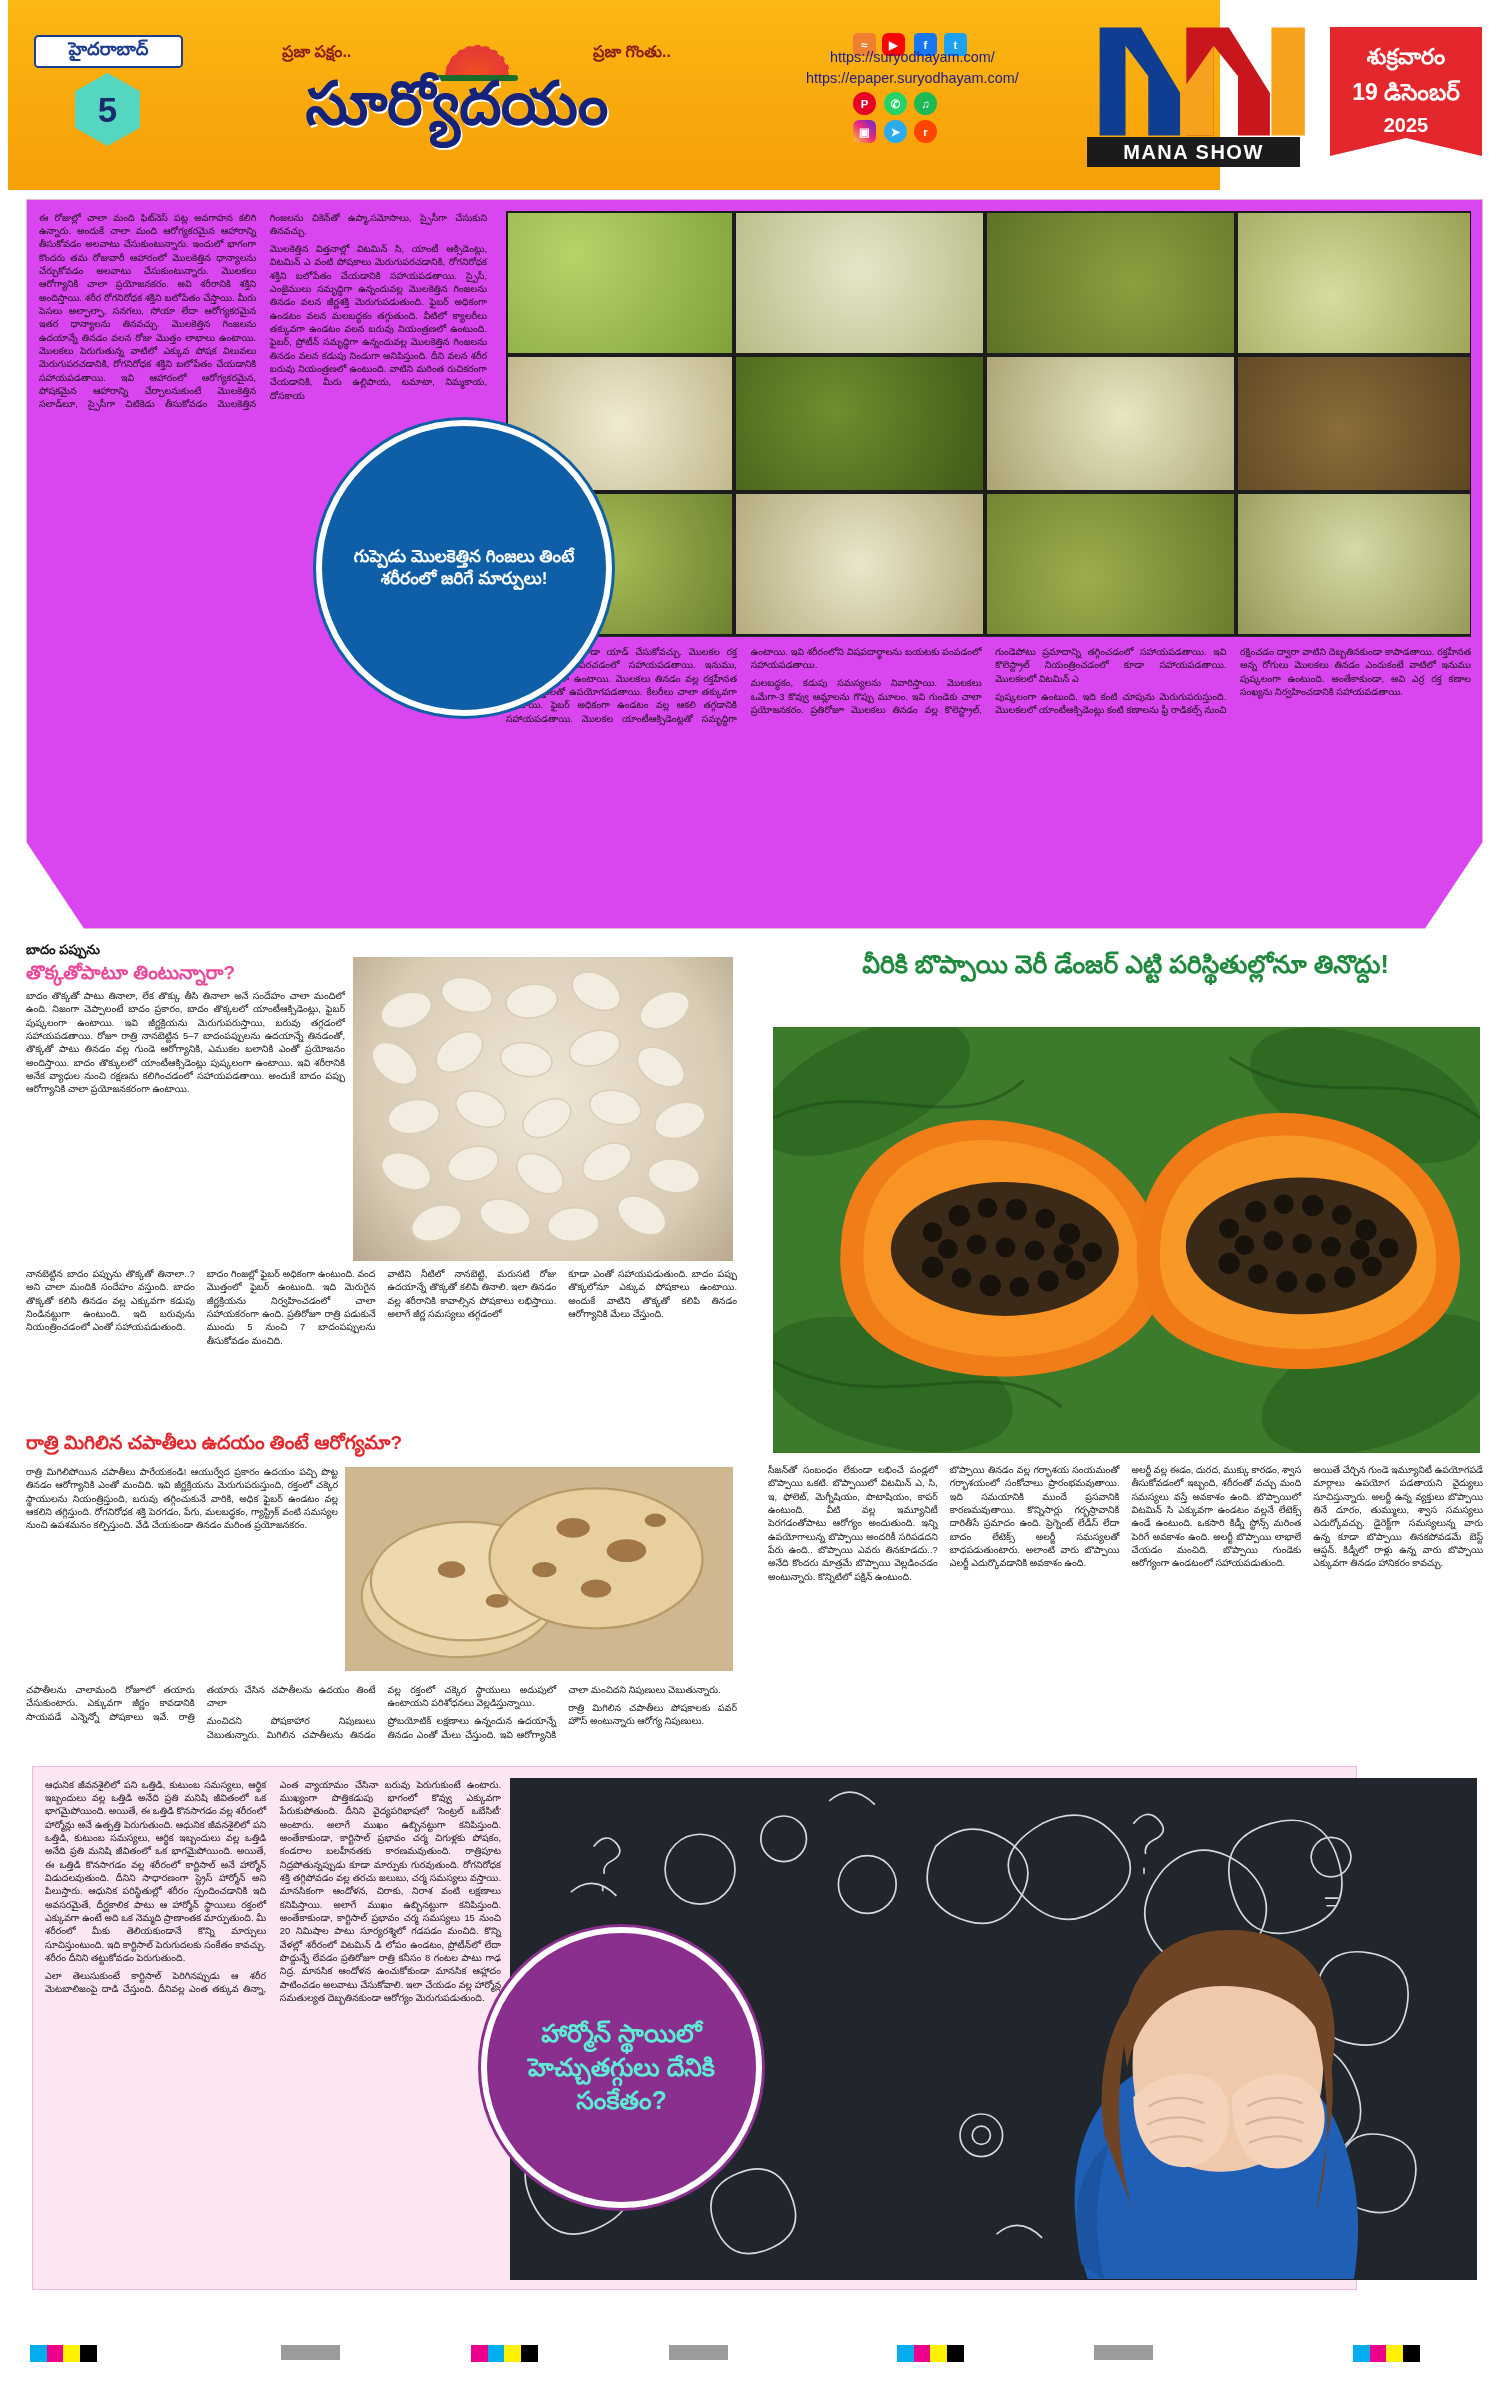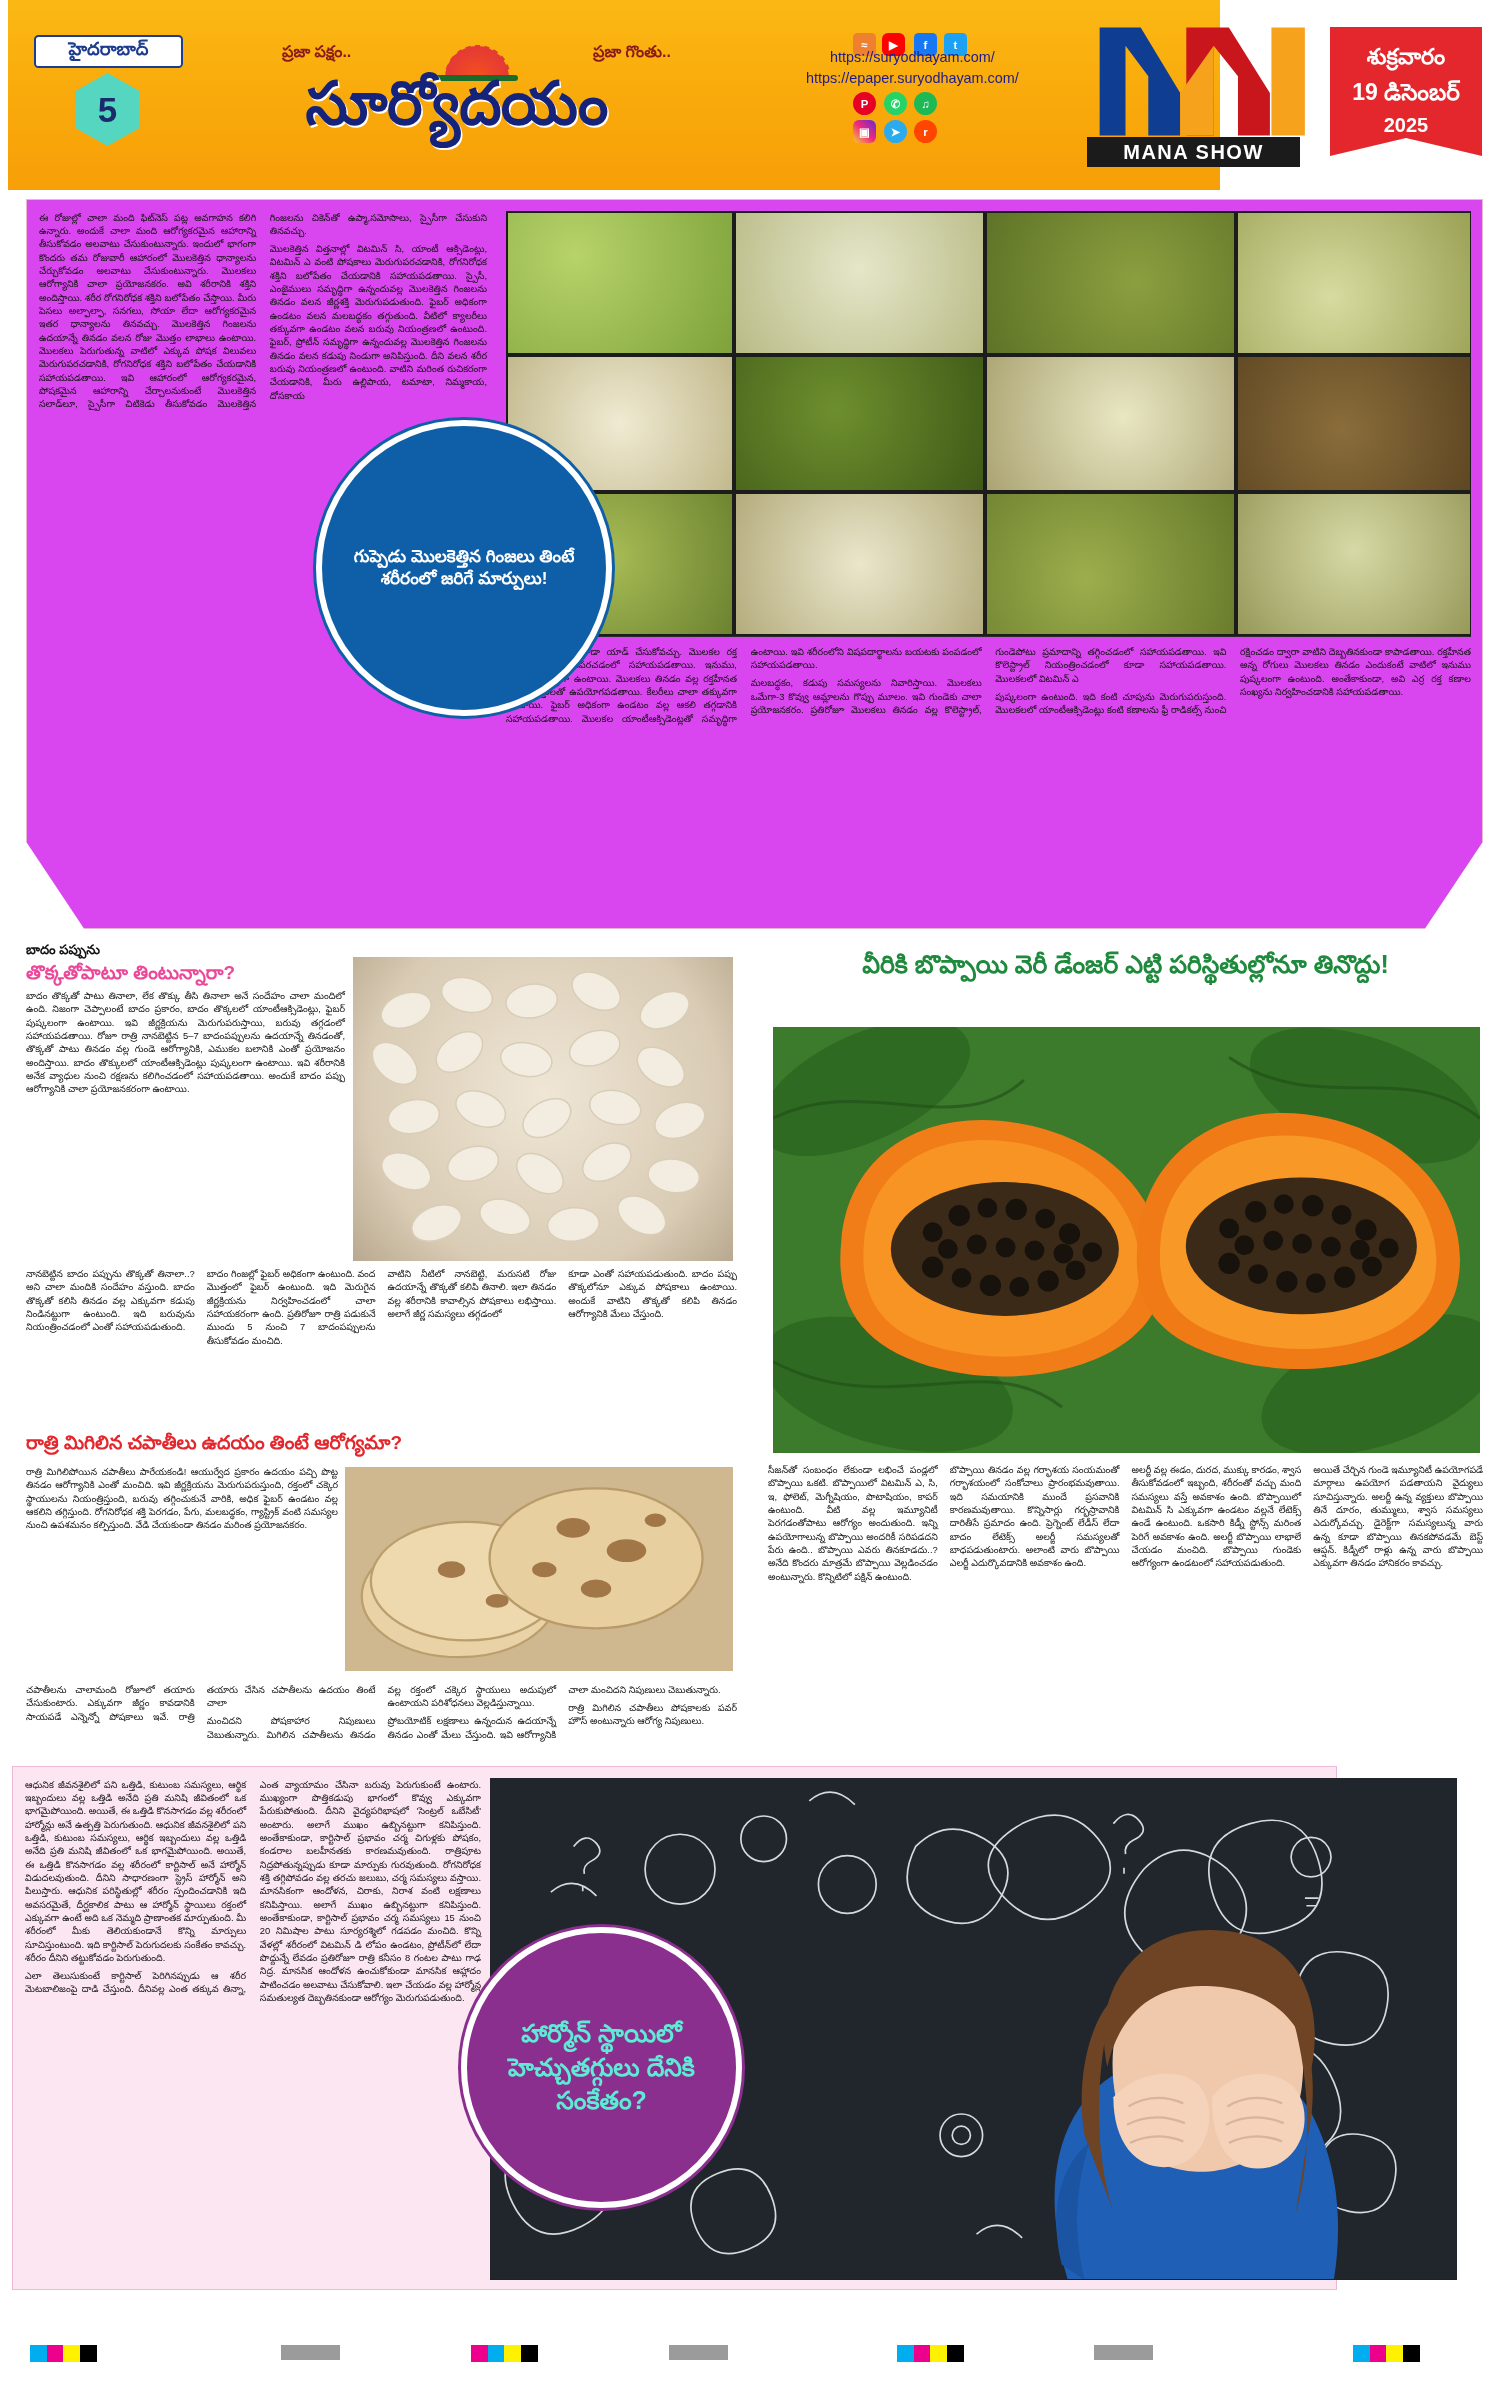--- a/index.html
+++ b/index.html
@@ -217,21 +217,21 @@
     position: absolute; left: 4.6px; top: 85px; width: 707px; height: 426px;
     overflow: hidden; background: #2f7a2a;
   }
   .sec4-cols {
     position: absolute; left: 0; top: 521px; width: 715px; height: 286px;
     column-count: 4; column-gap: 12px;
   }
 
   
   .sec5 {
-    position: absolute; left: 12px; top: 1766px;
+    position: absolute; left: 32px; top: 1766px;
     width: 1325px; height: 524px;
     background: #fbe6f2;
     border: 0.8px solid #eeb9d7;
   }
   .sec5-cols {
     position: absolute; left: 12px; top: 10.6px; width: 456px; height: 502px;
     column-count: 2; column-gap: 13.7px;
   }
   .sec5-img {
     position: absolute; left: 477px; top: 10.6px; width: 967px; height: 502px;

